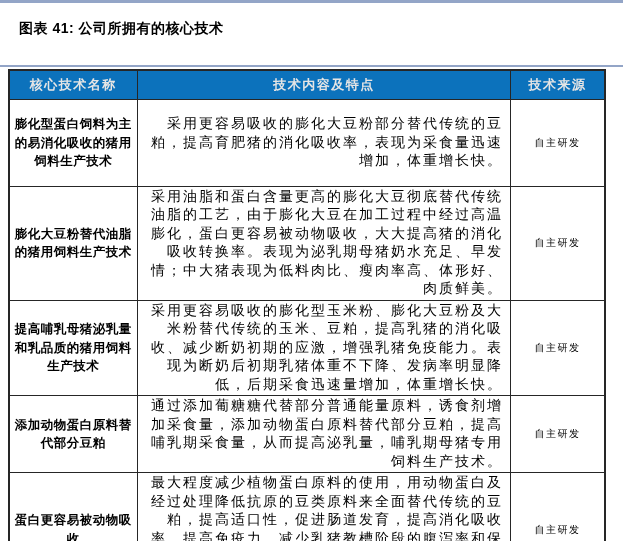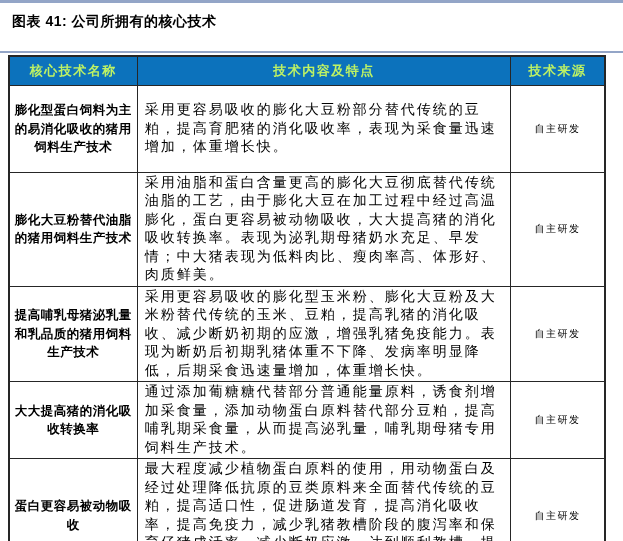--- a/index.html
+++ b/index.html
@@ -13,21 +13,21 @@
     width:623px;height:541px;
     background:#ffffff;
     font-family:"Liberation Sans",sans-serif;
     color:#000;
     overflow:hidden;
   }
   .page{width:623px;height:541px;position:relative;}
   .rule{width:623px;}
   .rule-top{height:3px;background:var(--rule-blue);}
   .fig-title{
-    margin:5px;
+    margin:12px;
     padding:5px 8px 15px 7px;
     font-size:14px;
     font-weight:bold;
     letter-spacing:0.5px;
     font-family:"Liberation Sans",sans-serif;
   }
   .rule-under-title{height:2px;background:var(--rule-blue);}
   table.tech-table{
     border-collapse:collapse;
     table-layout:fixed;
@@ -38,42 +38,42 @@
   .tech-table th,.tech-table td{
     border:1px solid var(--border-dark);
     vertical-align:middle;
     box-sizing:border-box;
   }
   .col-name{width:125px;}
   .col-content{width:364px;}
   .col-source{width:92px;}
   .tech-table th{
     background:var(--header-bg);
-    color:#bef264;
+    color:#e5e5e5;
     font-weight:bold;
     font-size:13px;
     letter-spacing:1.5px;
     padding:5px 2px;
     text-align:center;
     font-family:"Liberation Serif",serif;
   }
   td.cell-name{
     font-weight:bold;
     text-align:center;
     font-size:12.5px;
     line-height:18.5px;
     letter-spacing:0.5px;
     padding:15px 4px;
     font-family:"Liberation Serif",serif;
   }
   td.cell-content{
     font-size:14px;
     line-height:18.5px;
     letter-spacing:2px;
-    text-align:left;
+    text-align:right;
     padding:1px 7px;
     font-family:"Liberation Serif",serif;
   }
   td.cell-source{
     text-align:center;
     font-size:10px;
     letter-spacing:1.5px;
     font-family:"Liberation Serif",serif;
   }
   .rule-bottom{height:3px;background:var(--rule-blue);margin-top:2px;}
@@ -111,21 +111,21 @@
         <td class="cell-name">膨化大豆粉替代油脂的猪用饲料生产技术</td>
         <td class="cell-content">采用油脂和蛋白含量更高的膨化大豆彻底替代传统油脂的工艺，由于膨化大豆在加工过程中经过高温膨化，蛋白更容易被动物吸收，大大提高猪的消化吸收转换率。表现为泌乳期母猪奶水充足、早发情；中大猪表现为低料肉比、瘦肉率高、体形好、肉质鲜美。</td>
         <td class="cell-source">自主研发</td>
       </tr>
       <tr>
         <td class="cell-name">提高哺乳母猪泌乳量和乳品质的猪用饲料生产技术</td>
         <td class="cell-content">采用更容易吸收的膨化型玉米粉、膨化大豆粉及大米粉替代传统的玉米、豆粕，提高乳猪的消化吸收、减少断奶初期的应激，增强乳猪免疫能力。表现为断奶后初期乳猪体重不下降、发病率明显降低，后期采食迅速量增加，体重增长快。</td>
         <td class="cell-source">自主研发</td>
       </tr>
       <tr>
-        <td class="cell-name">大大提高猪的消化吸收转换率</td>
+        <td class="cell-name">添加动物蛋白原料替代部分豆粕</td>
         <td class="cell-content">通过添加葡糖糖代替部分普通能量原料，诱食剂增加采食量，添加动物蛋白原料替代部分豆粕，提高哺乳期采食量，从而提高泌乳量，哺乳期母猪专用饲料生产技术。</td>
         <td class="cell-source">自主研发</td>
       </tr>
       <tr>
         <td class="cell-name">蛋白更容易被动物吸收</td>
         <td class="cell-content">最大程度减少植物蛋白原料的使用，用动物蛋白及经过处理降低抗原的豆类原料来全面替代传统的豆粕，提高适口性，促进肠道发育，提高消化吸收率，提高免疫力，减少乳猪教槽阶段的腹泻率和保育仔猪成活率，减少断奶应激，达到顺利教槽，提高日增重的目标。</td>
         <td class="cell-source">自主研发</td>
       </tr>
     </tbody>
   </table>

